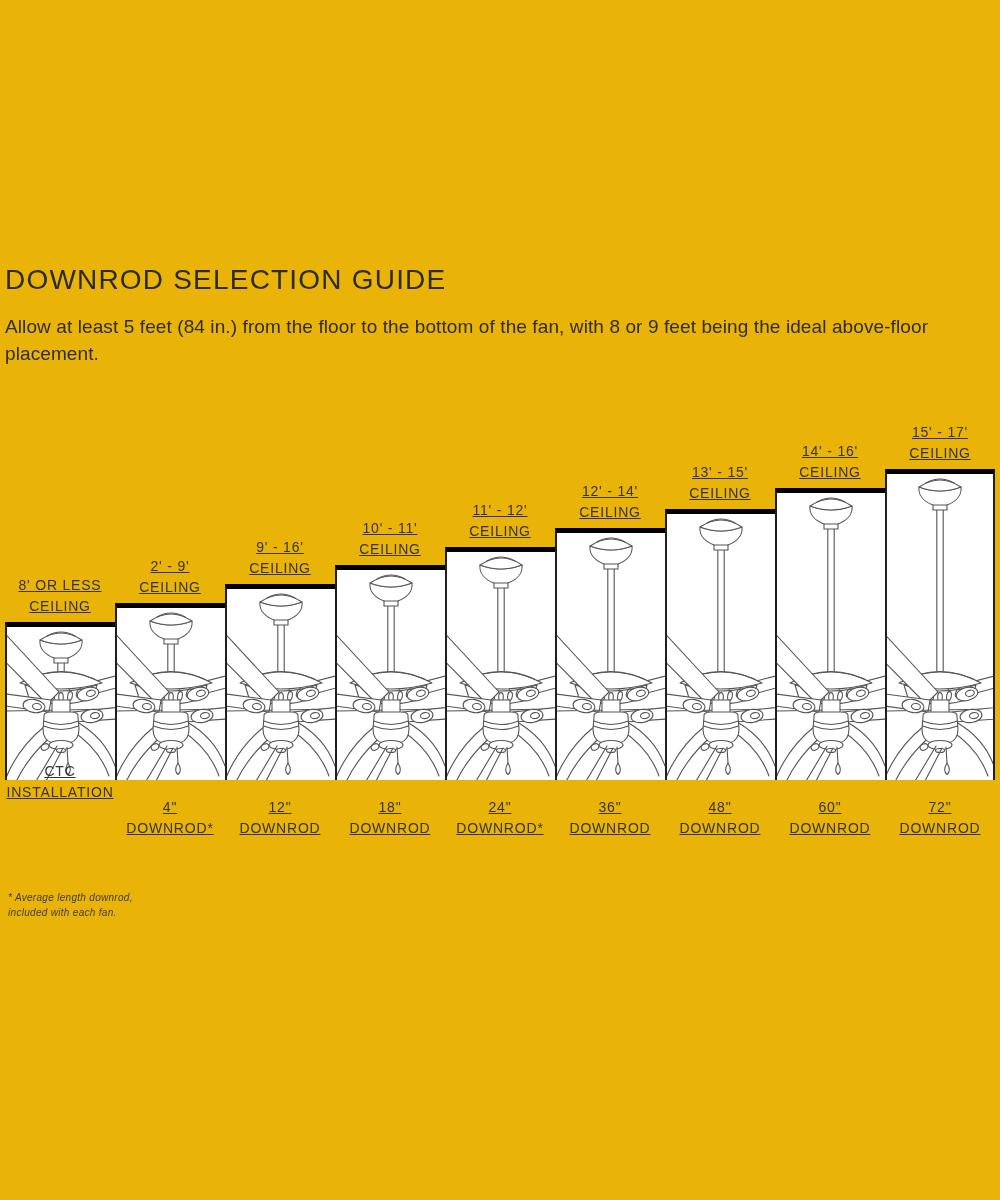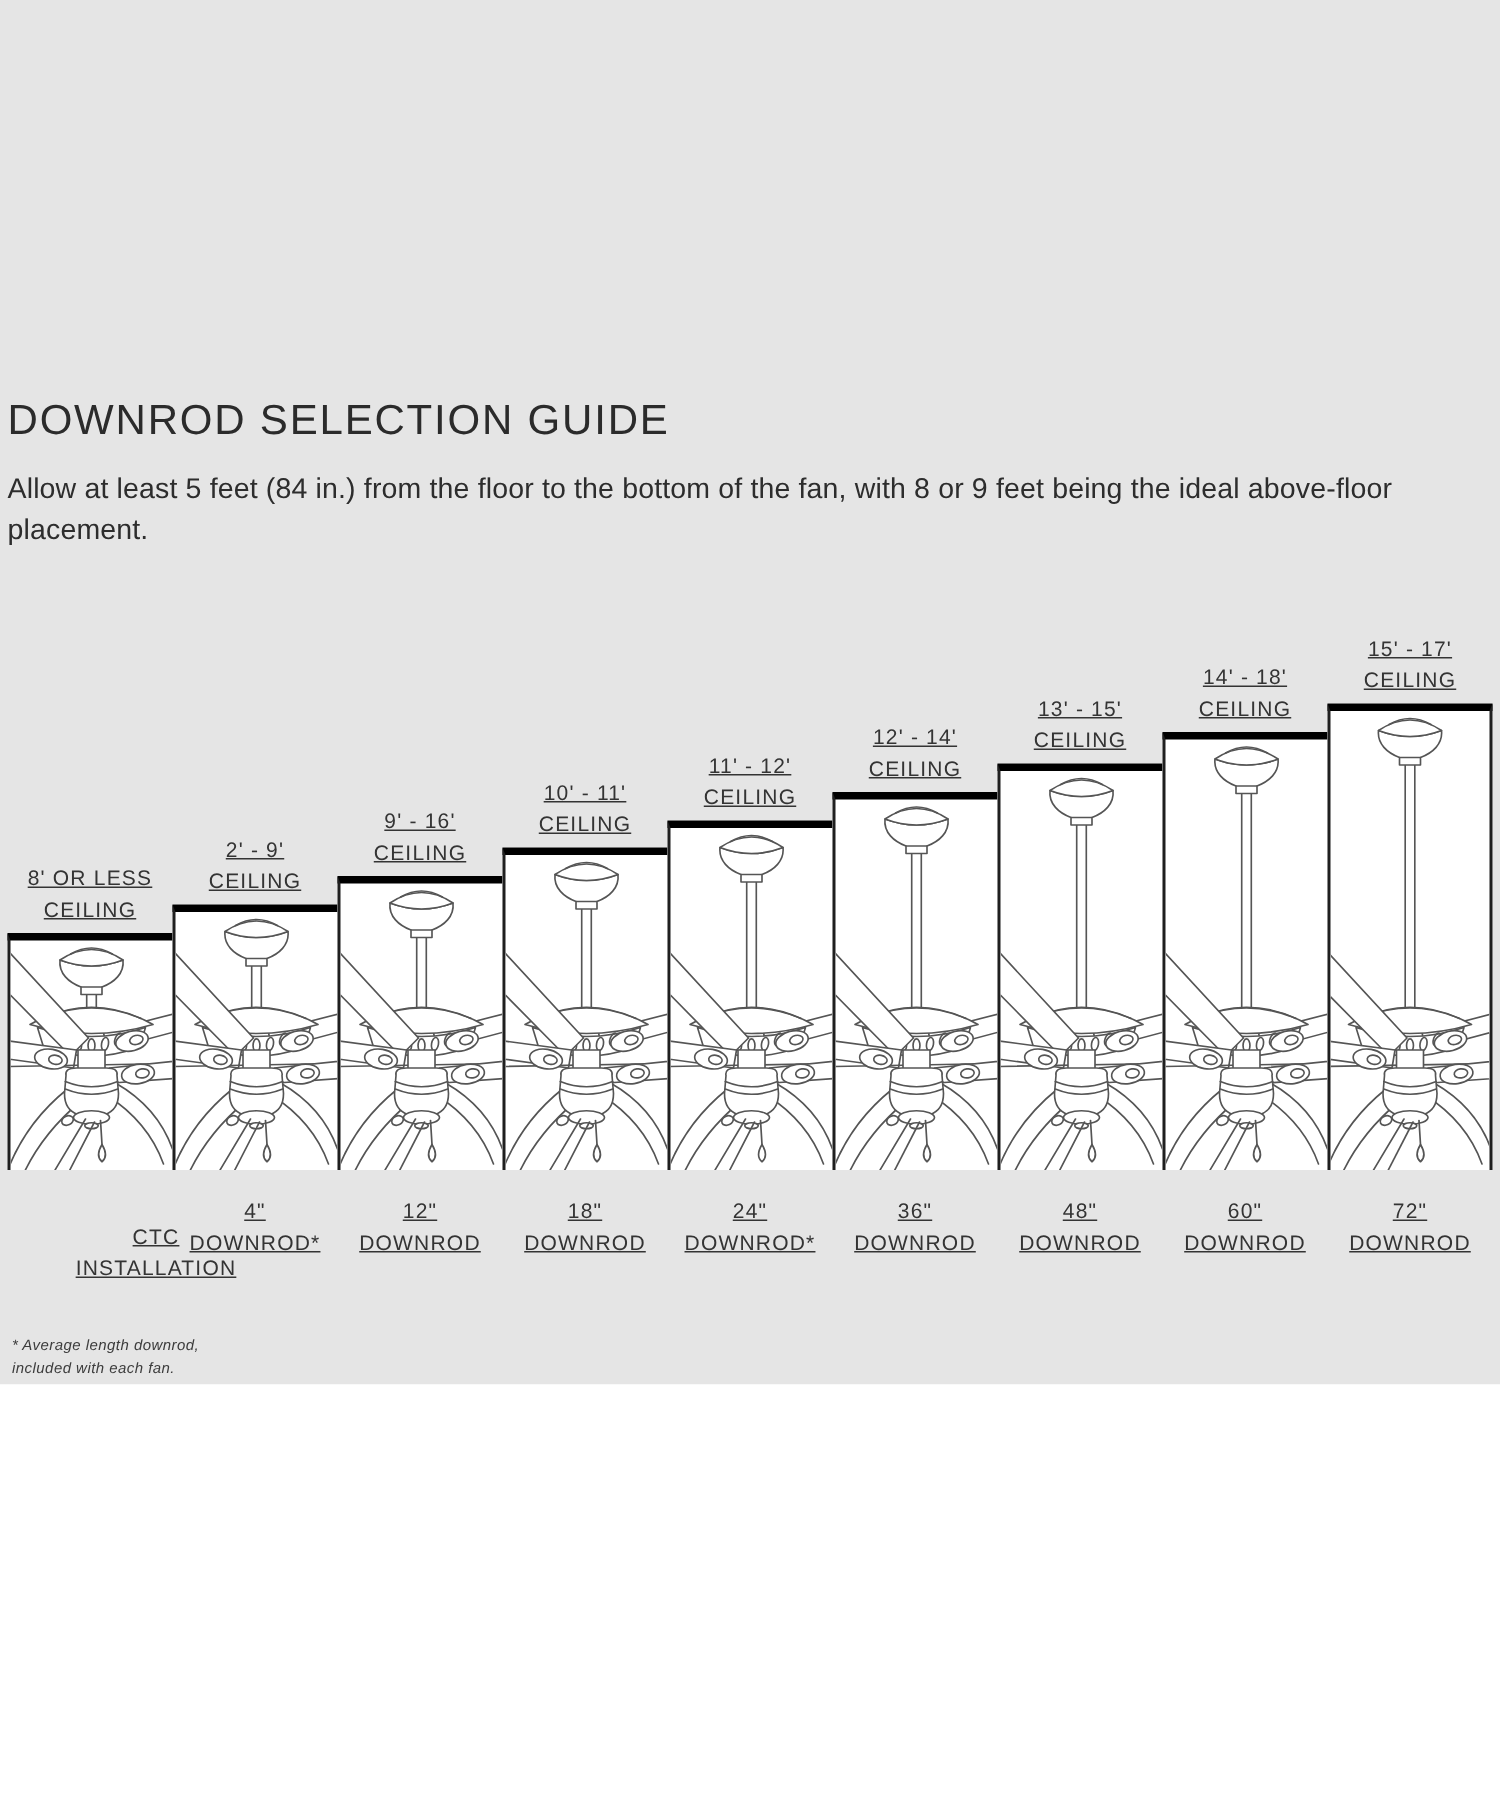--- a/index.html
+++ b/index.html
@@ -1,17 +1,17 @@
 <!DOCTYPE html>
 <html><head>
 <meta charset="utf-8">
 <style>
   html,body{margin:0;padding:0;background:#fff;}
   .page{
-    position:relative;width:1000px;height:923px;background:#e5e5e5;
+    position:relative;width:1000px;height:1200px;background:#eab308;
     font-family:"Liberation Sans",sans-serif;color:#2d2d2d;overflow:hidden;
   }
   .title{
     position:absolute;left:5px;top:264px;margin:0;
     font-size:28px;font-weight:500;letter-spacing:1.2px;color:#2b2b2b;
   }
   .subtitle{
     position:absolute;left:5px;top:314px;margin:0;width:935px;
     font-size:19px;line-height:1.4;letter-spacing:0.1px;color:#2d2d2d;
   }
@@ -91,21 +91,21 @@
         <ellipse cx="38" cy="79" rx="4" ry="3" transform="rotate(-25 38 79)"></ellipse>
               <g>
         <line x1="60" y1="79" x2="61" y2="95"></line>
         <path d="M61,95 C64,100 64,104 61,106.5 C58,104 58,100 61,95 Z"></path>
         <line x1="56" y1="80" x2="20" y2="150"></line>
         <line x1="50" y1="78" x2="10" y2="145"></line>
       </g>
             </g>
           </svg>
         </div>
-    <div class="rod-label" style="top: 814px; margin-left: 44px;"><span class="l1">CTC</span><br><span class="l2">INSTALLATION</span></div>
+    <div class="rod-label" style="top: 761px;"><span class="l1">CTC</span><br><span class="l2">INSTALLATION</span></div>
   </div>
 
   <div class="col" style="left: 110px;">
     <div class="ceil-label" style="top: 556px;"><span class="l1">2' - 9'</span><br><span class="l2">CEILING</span></div>
     <div class="box" style="top: 603px; height: 177px;">
           <svg width="108" height="172" viewBox="0 0 108 172" xmlns="http://www.w3.org/2000/svg">
             <g stroke="#555555" stroke-width="1.1" stroke-linejoin="round" stroke-linecap="round" fill="#fff">
               <rect x="50.8" y="34" width="6.4" height="34"></rect>
             </g>
             <g stroke="#555555" stroke-width="1.1" stroke-linejoin="round" stroke-linecap="round" fill="#fff">
@@ -467,21 +467,21 @@
         <line x1="56" y1="80" x2="20" y2="150"></line>
         <line x1="50" y1="78" x2="10" y2="145"></line>
       </g>
             </g>
           </svg>
         </div>
     <div class="rod-label" style="top: 797px;"><span class="l1">48"</span><br><span class="l2">DOWNROD</span></div>
   </div>
 
   <div class="col" style="left: 770px;">
-    <div class="ceil-label" style="top: 441px;"><span class="l1">14' - 18'</span><br><span class="l2">CEILING</span></div>
+    <div class="ceil-label" style="top: 441px;"><span class="l1">14' - 16'</span><br><span class="l2">CEILING</span></div>
     <div class="box" style="top: 488px; height: 292px;">
           <svg width="108" height="287" viewBox="0 0 108 287" xmlns="http://www.w3.org/2000/svg">
             <g stroke="#555555" stroke-width="1.1" stroke-linejoin="round" stroke-linecap="round" fill="#fff">
               <rect x="50.8" y="34" width="6.4" height="149"></rect>
             </g>
             <g stroke="#555555" stroke-width="1.1" stroke-linejoin="round" stroke-linecap="round" fill="#fff">
     <path d="M33,13 C32,22 39,28 47,31 L47,36 L61,36 L61,31 C69,28 76,22 75,13 Q54,21 33,13 Z"></path>
     <path d="M33,13 Q54,-1 75,13 Q54,21 33,13 Z"></path>
     <path d="M40,9 Q54,1 68,9" fill="none"></path>
     <line x1="47" y1="31" x2="61" y2="31"></line>

